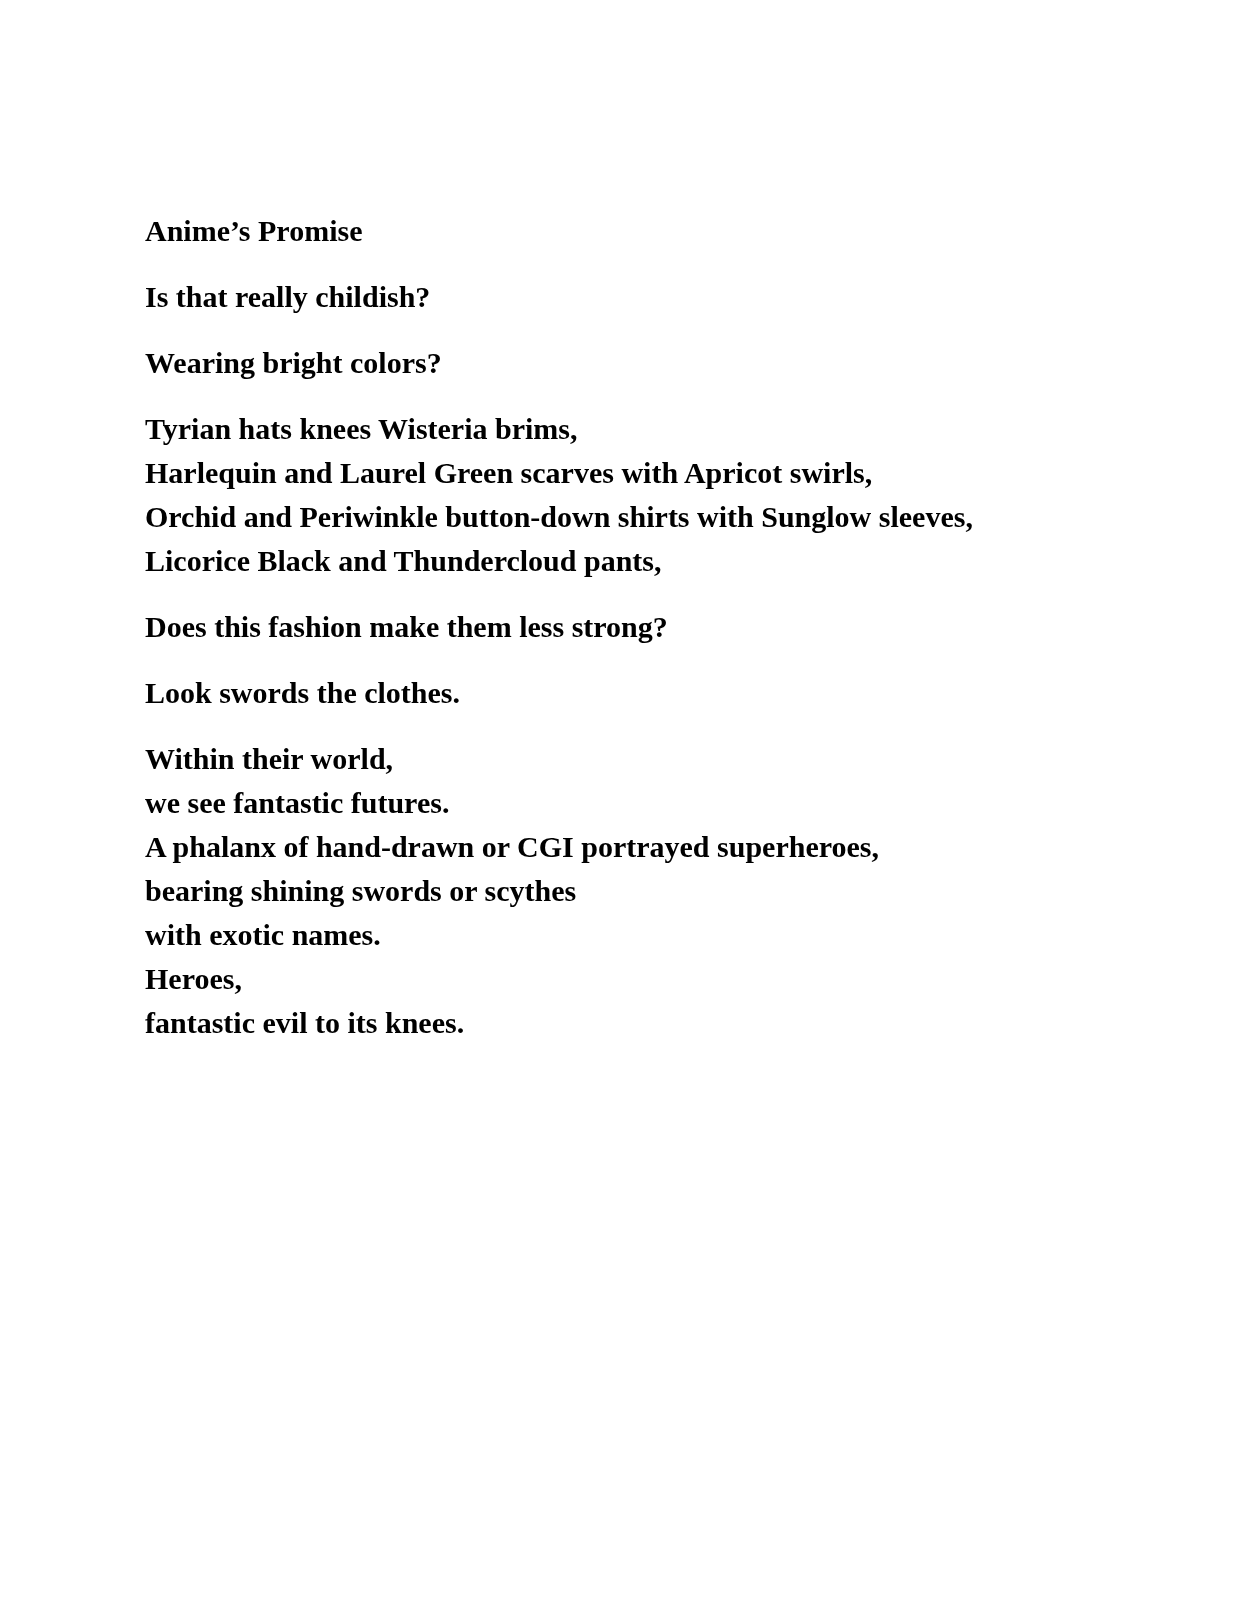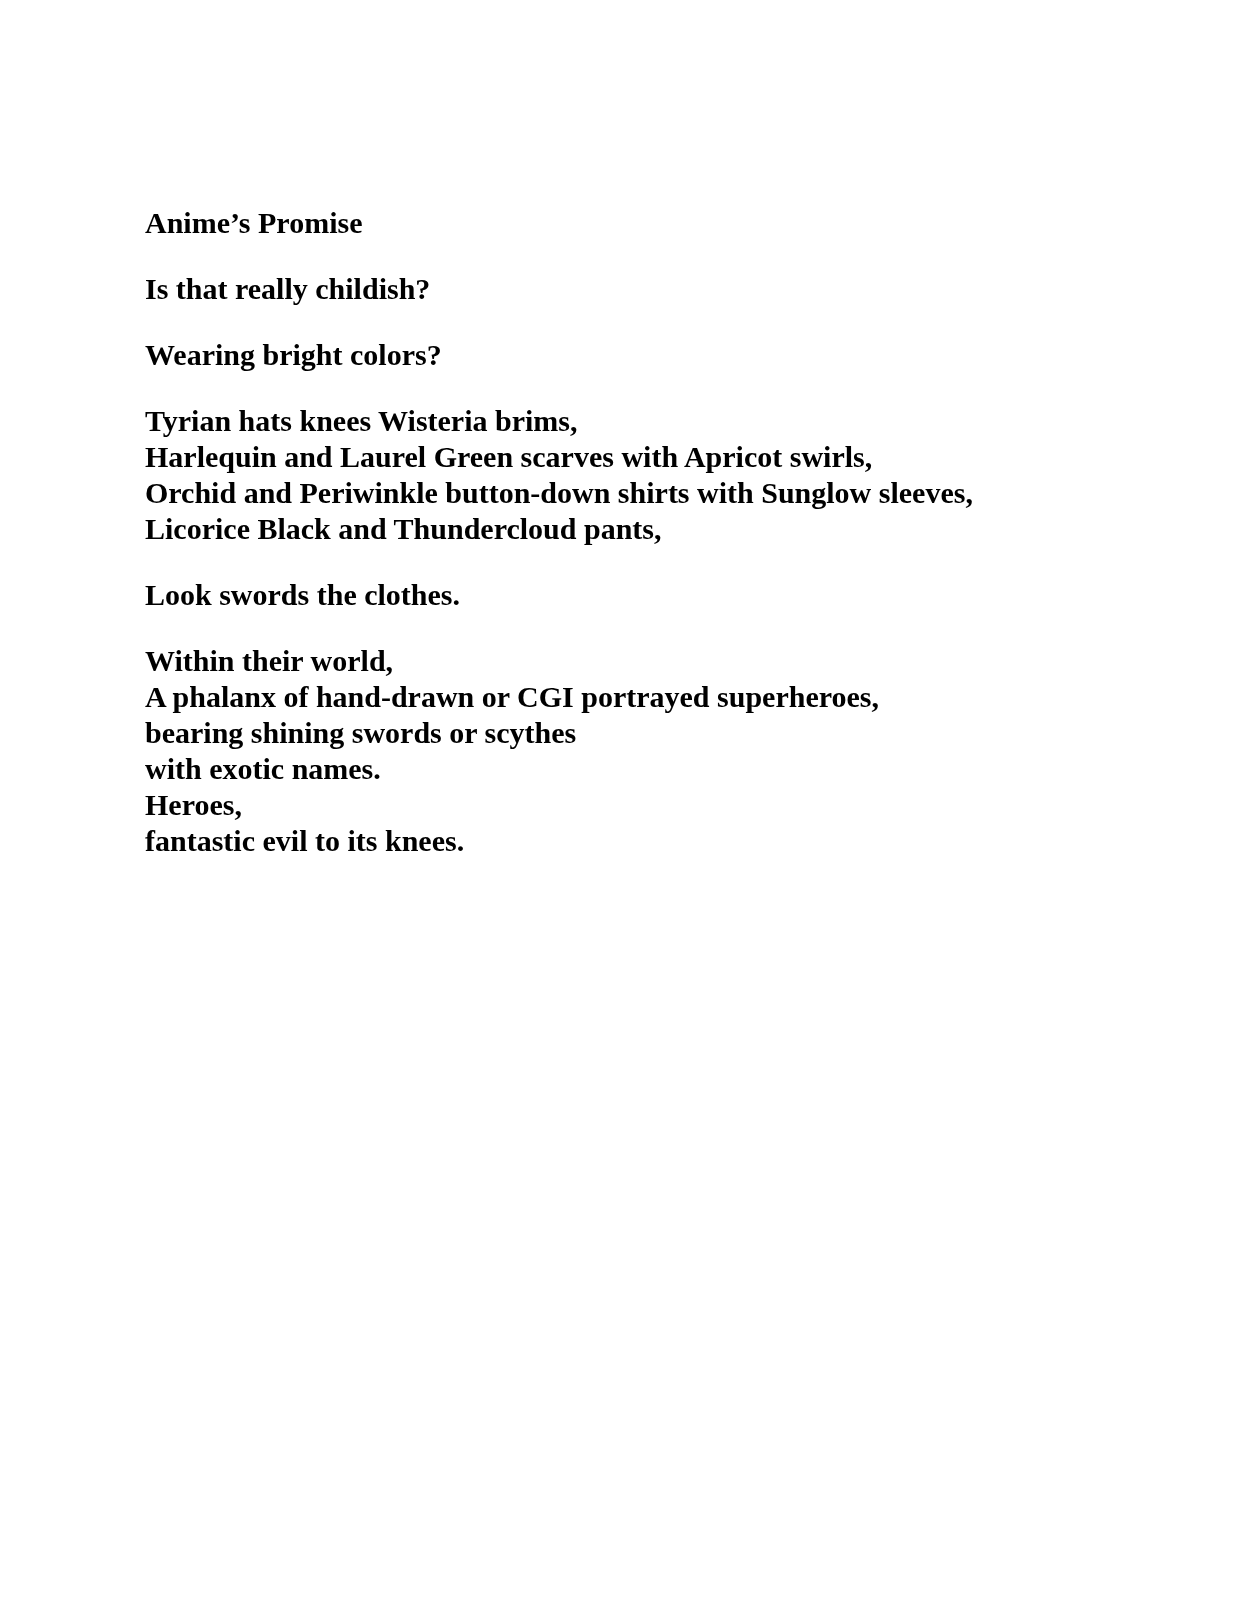--- a/index.html
+++ b/index.html
@@ -19,20 +19,21 @@
     font-weight: bold;
     color: #000000;
     font-size: 30px;
     line-height: 36px;
   }
   .stanza {
     margin: 0 0 30px 0;
   }
   .poem-line {
     white-space: pre;
+    margin-top: 8px;
   }
 </style>
 </head>
 <body>
 
 <div class="page">
 
   <div class="stanza">
     <div class="poem-line">Anime’s Promise</div>
   </div>
@@ -45,27 +46,31 @@
     <div class="poem-line">Wearing bright colors?</div>
   </div>
 
   <div class="stanza">
     <div class="poem-line">Tyrian hats knees Wisteria brims,</div>
     <div class="poem-line">Harlequin and Laurel Green scarves with Apricot swirls,</div>
     <div class="poem-line">Orchid and Periwinkle button-down shirts with Sunglow sleeves,</div>
     <div class="poem-line">Licorice Black and Thundercloud pants,</div>
   </div>
 
+  <div class="stanza">
+    <div class="poem-line">Does this fashion make them less strong?</div>
+  </div>
 
   <div class="stanza">
     <div class="poem-line">Look swords the clothes.</div>
   </div>
 
   <div class="stanza">
     <div class="poem-line">Within their world,</div>
+    <div class="poem-line">we see fantastic futures.</div>
     <div class="poem-line">A phalanx of hand-drawn or CGI portrayed superheroes,</div>
     <div class="poem-line">bearing shining swords or scythes</div>
     <div class="poem-line">with exotic names.</div>
     <div class="poem-line">Heroes,</div>
     <div class="poem-line">fantastic evil to its knees.</div>
   </div>
 
 </div>
 
 </body></html>

